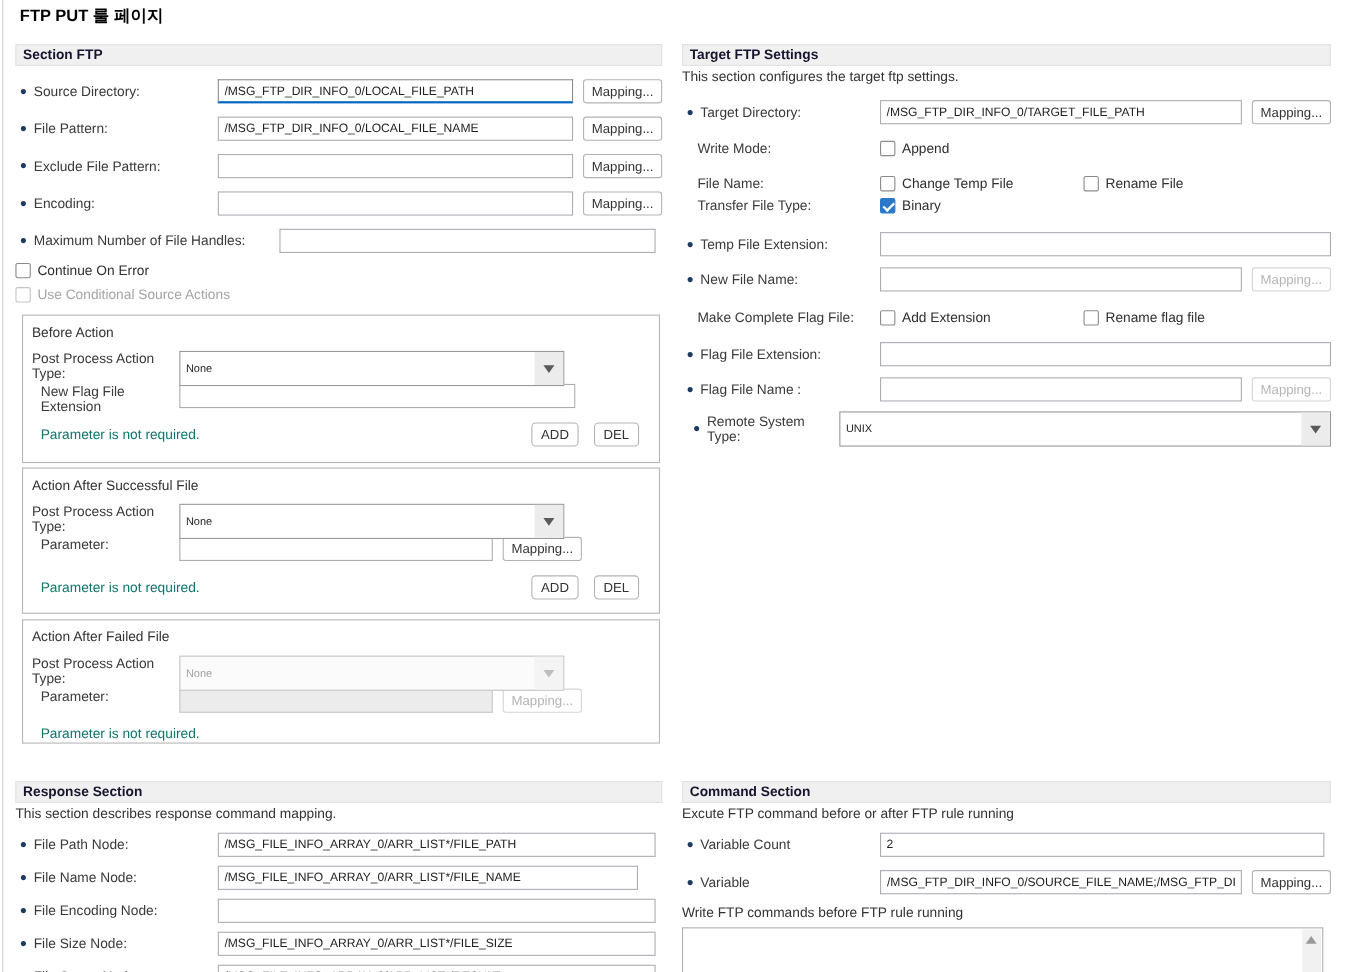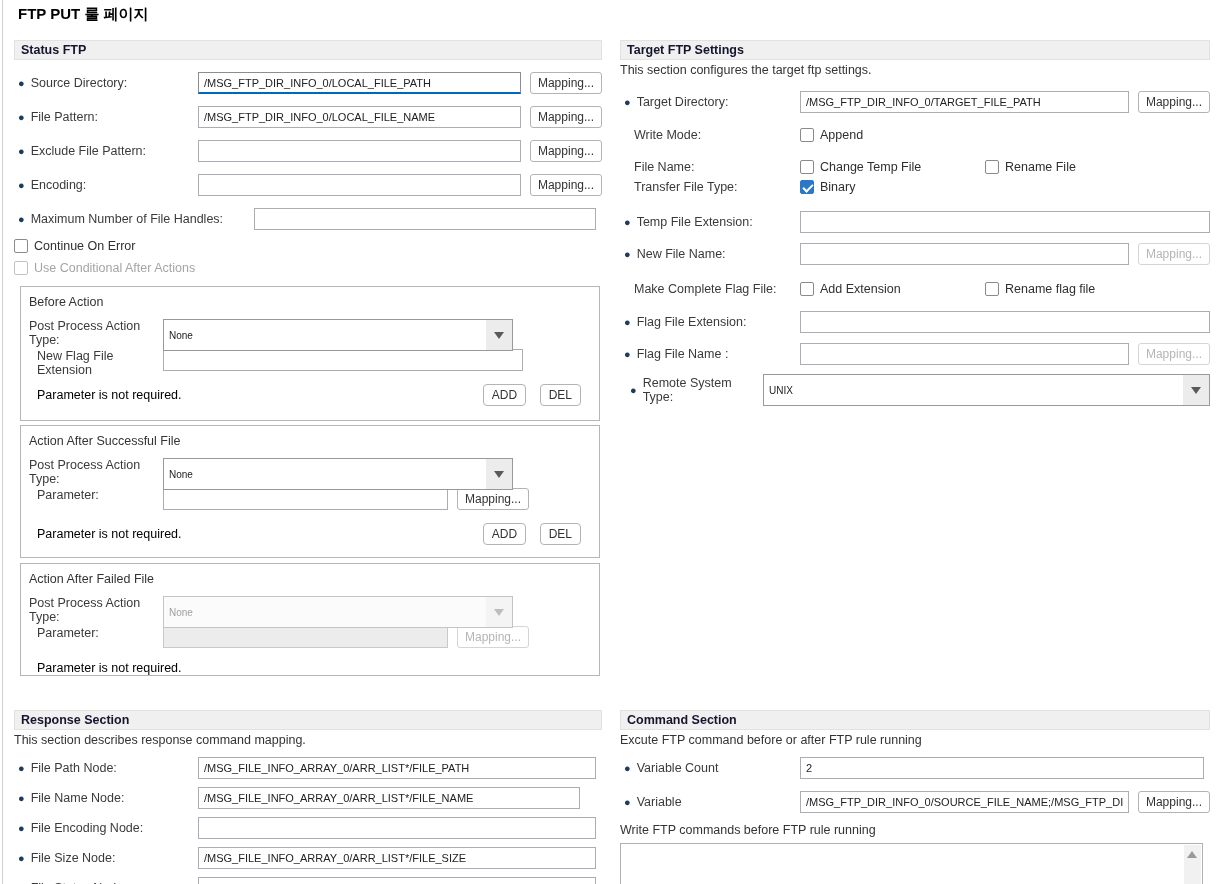--- a/index.html
+++ b/index.html
@@ -58,42 +58,42 @@
   .cbpair { display:flex; align-items:center; }
   .cbpair .cbitem { display:flex; align-items:center; width:185px; }
   .cbpair .cblabel { font-size:12.5px; color:#2f2f2f; margin-left:6px; }
 
   .gbox { border:1px solid #b6b6b6; width:580px; margin-left:6px; padding:8px 0 0 8px; }
   .gbox-title { font-size:12.5px; color:#333; height:16px; margin-bottom:6px; }
   .grow { display:flex; align-items:flex-start; height:22px; margin-top:8px; }
   .grow:first-of-type { margin-top:0; }
   .glbl { font-size:12.5px; color:#3a3a3a; width:134px; flex:none; }
   .glbl-indent { padding-left:8px; width:134px; }
-  .gnote { font-size:12.5px; color:#000000; }
+  .gnote { font-size:12.5px; color:#0f766e; }
   .gfooter { display:flex; align-items:center; justify-content:space-between; margin-top:12px; height:24px; padding:0 18px 0 8px; margin-bottom:9px; }
   .gfooter-noteonly { margin-top:10px; padding-left:8px; height:16px; margin-bottom:12px; }
 
   .cmd-label { font-size:12.5px; color:#333; margin-top:10px; height:16px; }
   .cmd-area { position:relative; margin-top:4px; height:60px; border:1px solid #b0b0b0; background:#fff; width:583px; }
   .cmd-scroll { position:absolute; right:1px; top:1px; bottom:1px; width:17px; background:#f1f1f1; }
   .cmd-scroll .tri-up { position:absolute; top:6px; left:3px; width:0; height:0;
         border-left:5px solid transparent; border-right:5px solid transparent; border-bottom:7px solid #9a9a9a; }
 
   .sec-response .row, .sec-command .row { margin-top:8px; }
   .sec-command .row-var { margin-top:12px; }
 </style>
 </head>
 <body>
 
 <div class="page">
   <div class="edge-line"></div>
   <div class="page-title">FTP PUT 룰 페이지</div>
 
   <div class="sec sec-source">
-    <div class="sechead">Status FTP</div>
+    <div class="sechead">Section FTP</div>
 
     <div class="row">
       <div class="lbl w-left">
           <span class="bullet">●</span>
           <span>Source Directory:</span>
         </div>
       <input class="txt focused" value="/MSG_FTP_DIR_INFO_0/LOCAL_FILE_PATH" style="">
       <button class="btn">Mapping...</button>
     </div>
 
@@ -131,21 +131,21 @@
         </div>
       <input class="txt" style="margin-right: 6px;" value="">
     </div>
 
     <div class="cbrow" style="margin-top:8px;">
       <span class="cb"></span>
       <span class="cblabel">Continue On Error</span>
     </div>
     <div class="cbrow disabled">
       <span class="cb disabled"></span>
-      <span class="cblabel">Use Conditional After Actions</span>
+      <span class="cblabel">Use Conditional Source Actions</span>
     </div>
 
     <div class="gbox" style="margin-top:10px; height:135px;">
       <div class="gbox-title">Before Action</div>
       <div class="grow">
         <div class="glbl">Post Process Action Type:</div>
         <div class="dd" style="width:350px;">
           <span class="dd-val">None</span>
           <span class="dd-arrow">
               <span class="tri"></span>

